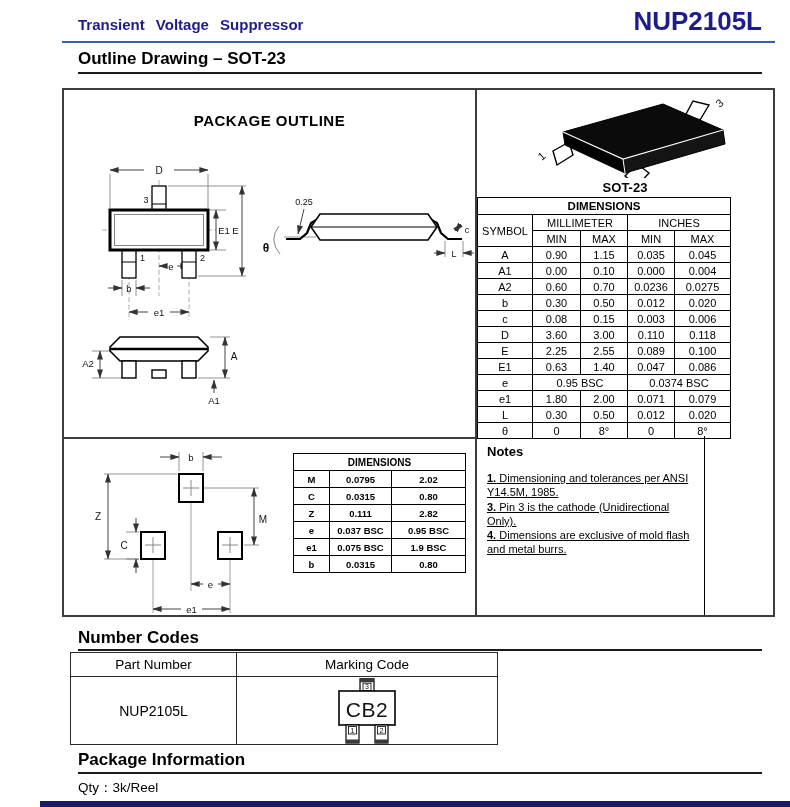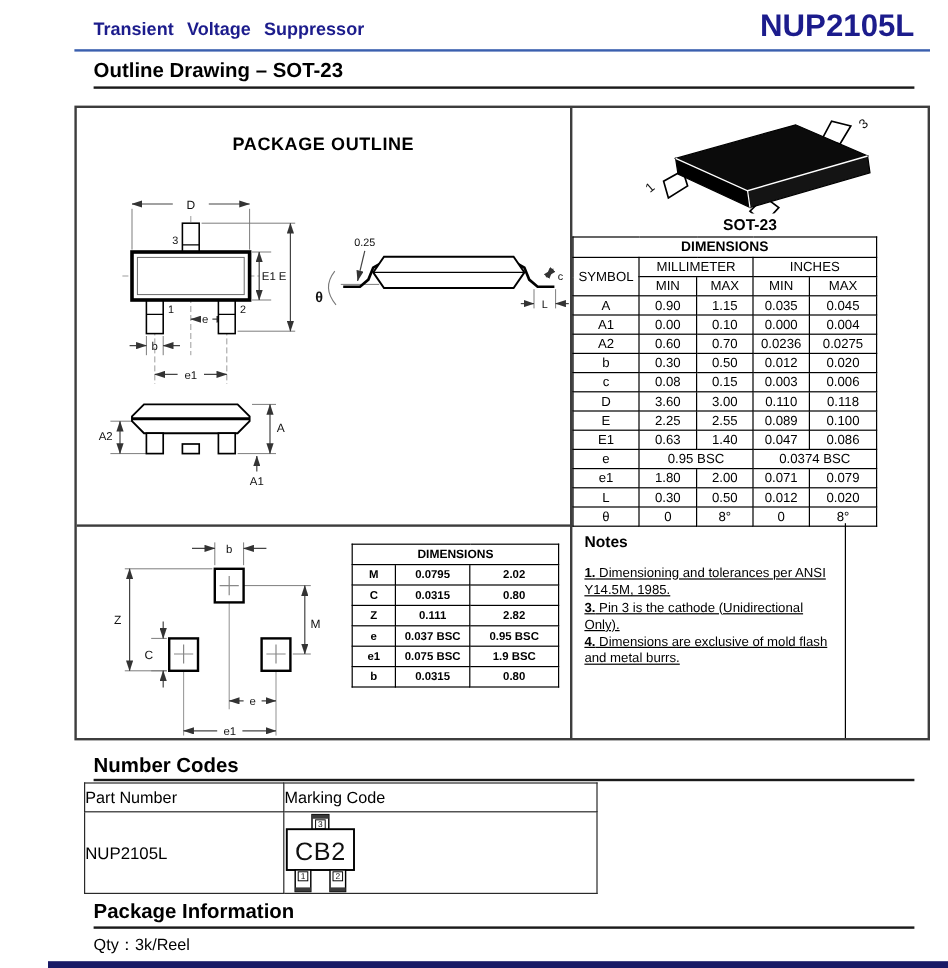--- a/index.html
+++ b/index.html
@@ -35,21 +35,21 @@
   .dims-table .tbl-title{font-weight:bold;font-size:11.5px;height:17px;}
   
   .notes{left:0;top:346px;width:228px;height:179px;border-right:1px solid #000;padding:8px 10px;}
   .notes-title{font-size:13px;font-weight:bold;margin-bottom:12px;}
   .note-line{font-size:11px;line-height:1.3;text-decoration:underline;}
   
   .fp-table{position:absolute;left:229px;top:14px;border-collapse:collapse;table-layout:fixed;text-align:center;font-size:9.5px;font-weight:bold;}
   .fp-table td{border:1px solid #000;height:17px;padding:0 2px;overflow:hidden;white-space:nowrap;}
   .fp-table .tbl-title{font-size:10px;}
   
-  .marking-table{position:absolute;left:70px;top:652px;border-collapse:collapse;table-layout:fixed;}
+  .marking-table{position:absolute;left:70px;top:652px;border-collapse:collapse;table-layout:fixed;text-align:center;}
   .marking-table td{border:1.5px solid #2a2a2a;}
   .mk-head td{height:24px;font-size:13.5px;}
   .mk-body td{height:68px;font-size:14px;}
   
   .qty-line{left:78px;top:779px;font-size:13.5px;}
   .footer-bar{left:40px;top:801px;width:750px;height:6px;background:var(--footer-bar);}
   svg text{font-family:"Liberation Sans","DejaVu Sans",sans-serif;fill:#111;}
 </style>
 </head>
 <body>

